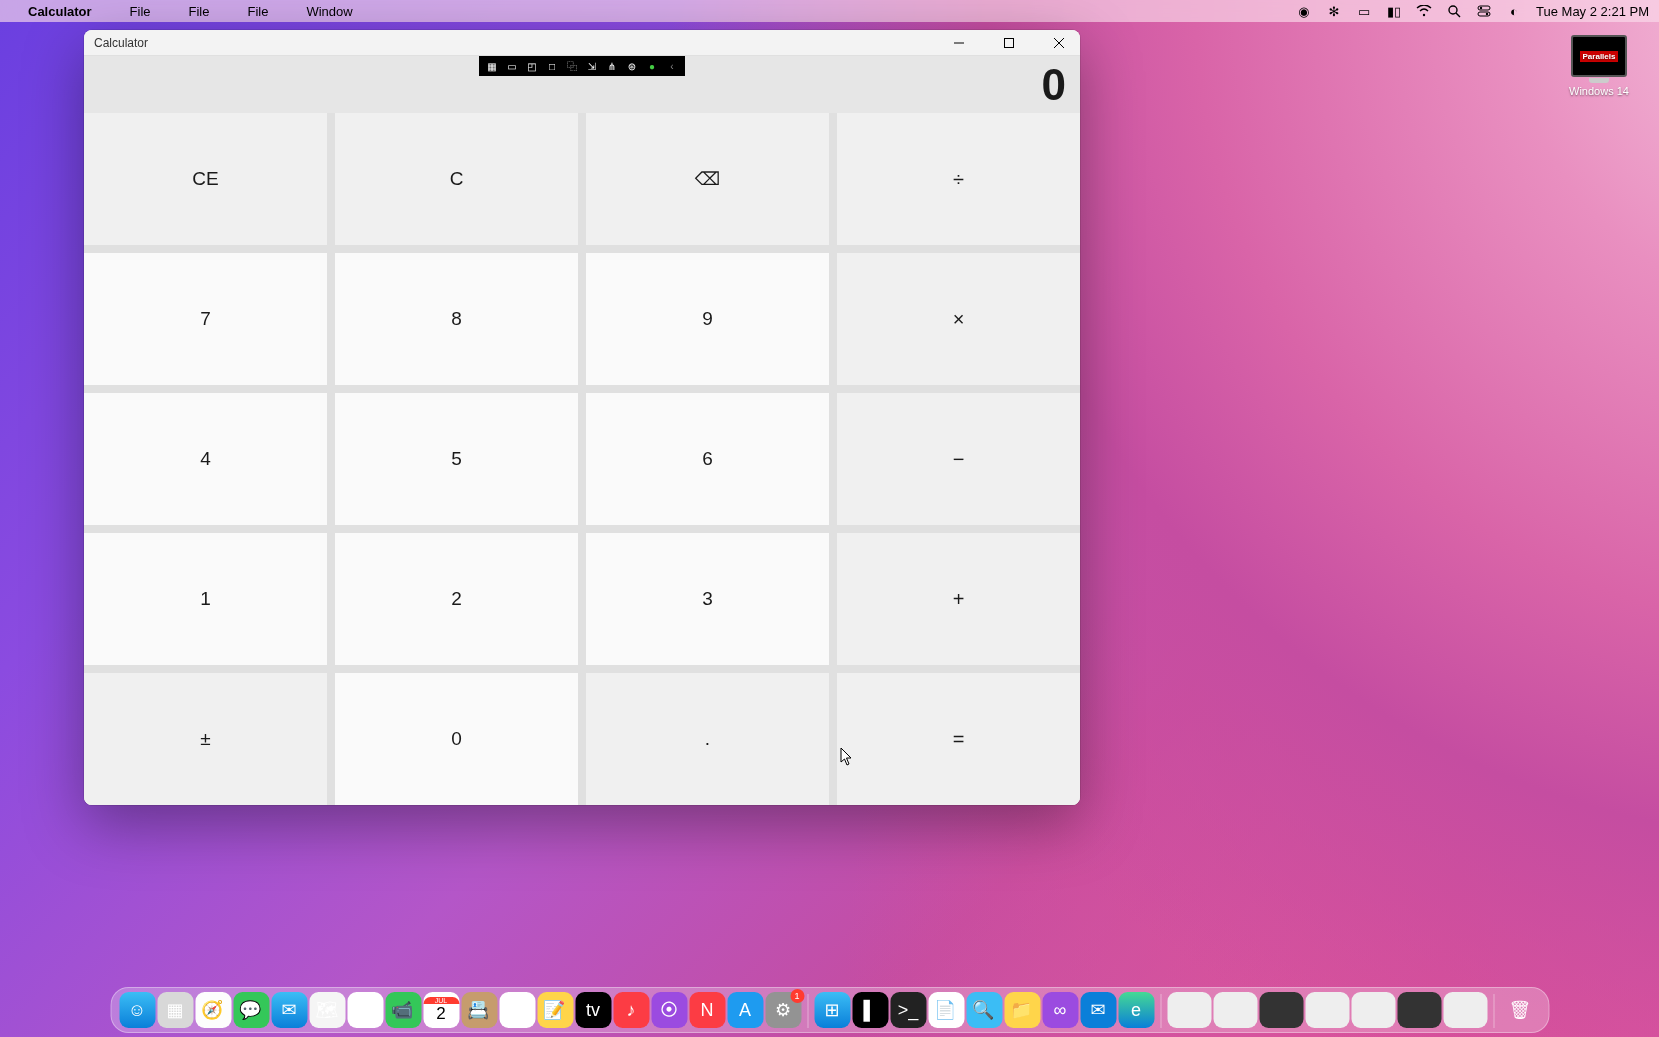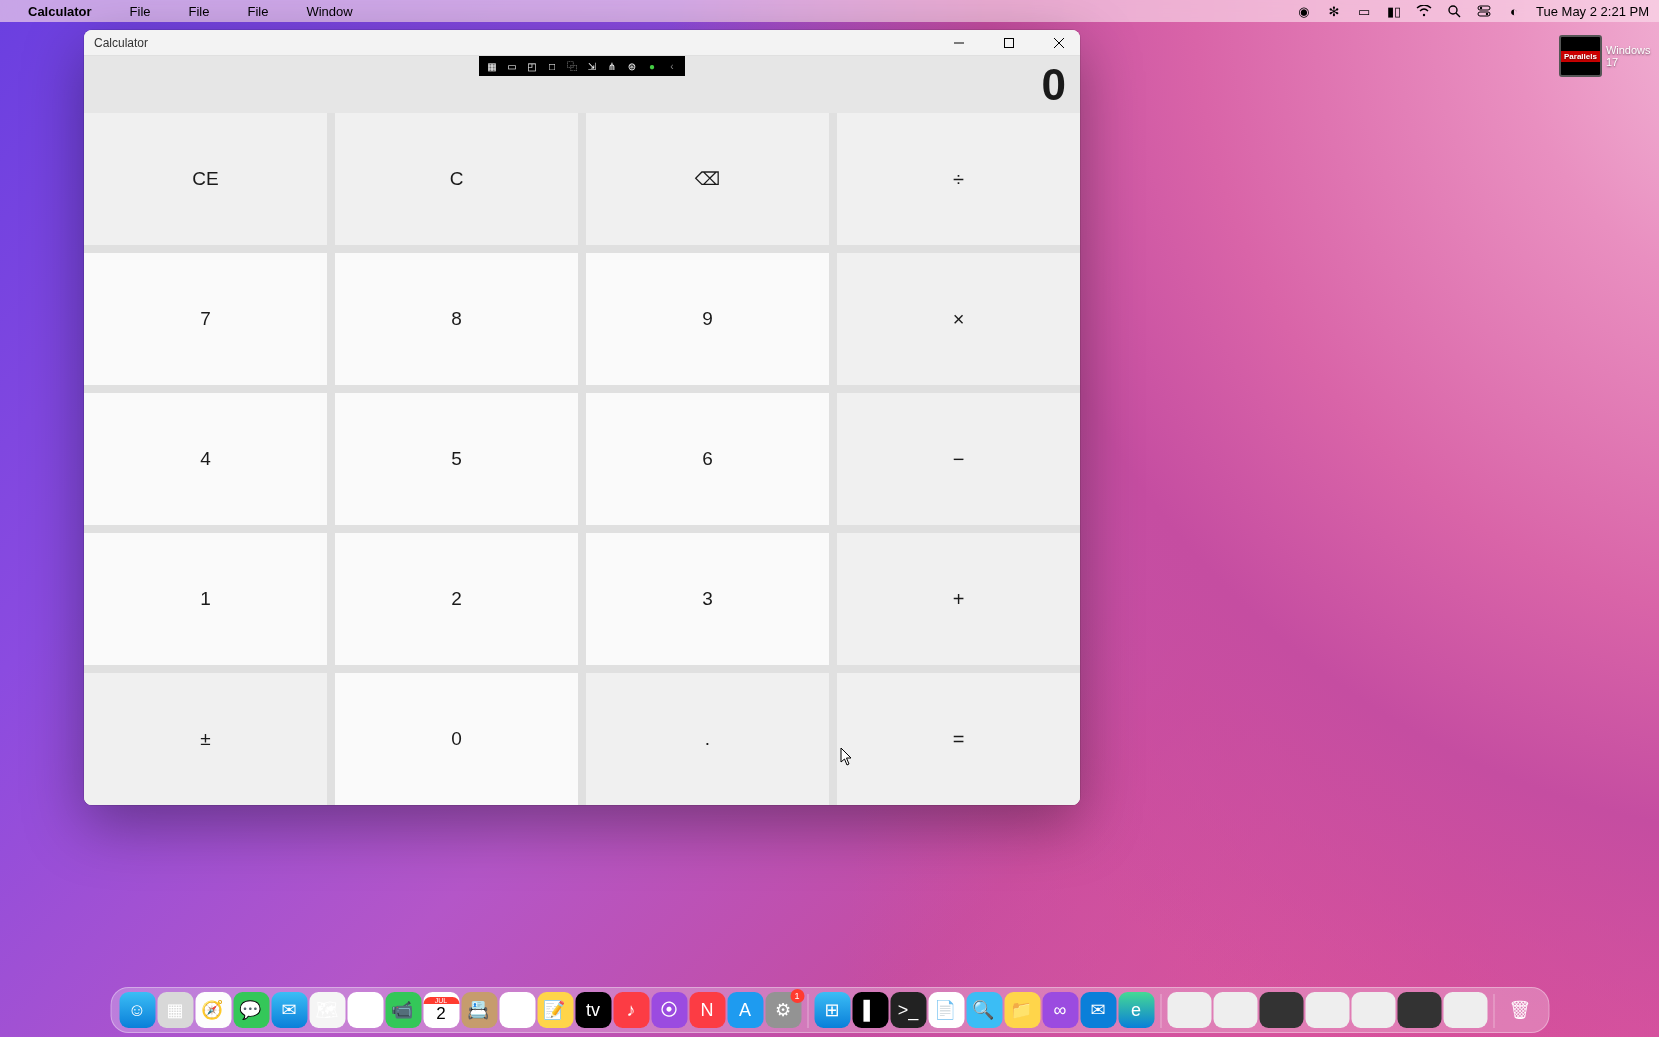--- a/index.html
+++ b/index.html
@@ -28,21 +28,21 @@
   .menubar .left .apple { font-size: 14px; }
   .menubar .left .appname { font-weight: 700; }
   .menubar .left .menuitem { font-weight: 400; margin-left: 20px; }
   .menubar .right { margin-left: auto; display: flex; align-items: center; gap: 14px; }
   .menubar .right .icon { width: 16px; height: 16px; display:inline-flex; align-items:center; justify-content:center; font-size:13px;}
   .menubar .right .clock { font-weight: 500; }
 
   
   .desktop-icon {
     position: absolute; top: 35px; right: 20px; width: 80px;
-    display: flex; align-items: center; gap: 2px;
+    display: flex; flex-direction: column; align-items: center; gap: 2px;
     color: #fff; font-size: 11px; text-shadow: 0 1px 2px rgba(0,0,0,0.5);
   }
   .desktop-icon .thumb {
     width: 56px; height: 42px; background: #000; border: 2px solid #555; border-radius: 3px;
     display:flex;align-items:center;justify-content:center;
   }
   .desktop-icon .thumb .brand { background:#c00; color:#fff; font-size:8px; font-weight:700; padding:1px 3px; }
   .desktop-icon .stand { width: 20px; height: 5px; background: #ccc; border-radius: 0 0 3px 3px; margin-top:-1px;}
 
   
@@ -189,21 +189,21 @@
     <span class="icon">◐</span>
     <span class="clock">Tue May 2  2:21 PM</span>
   </div>
 </div>
 
 <div class="desktop-icon">
   <div class="thumb">
     <span class="brand">Parallels</span>
   </div>
   <div class="stand"></div>
-  <span>Windows 17</span>
+  <span>Windows 14</span>
 </div>
 
 <div class="calc-window">
   <div class="titlebar">
     <span class="title">Calculator</span>
     <div class="winbtns">
       <div class="winbtn">
         <svg width="10" height="10">
             <line x1="0" y1="5" x2="10" y2="5" stroke="#000" stroke-width="1"></line>
           </svg>

